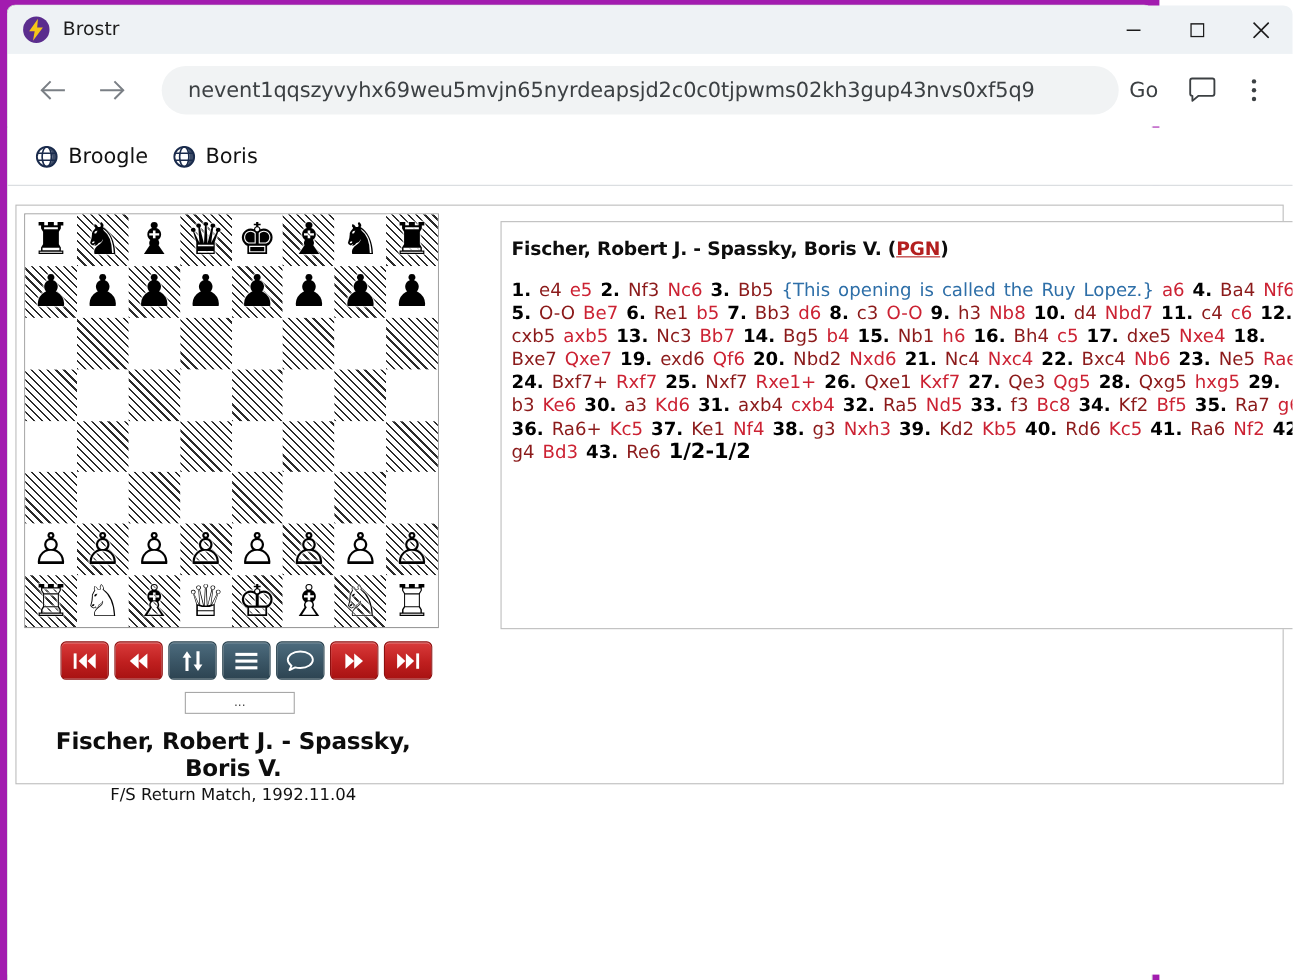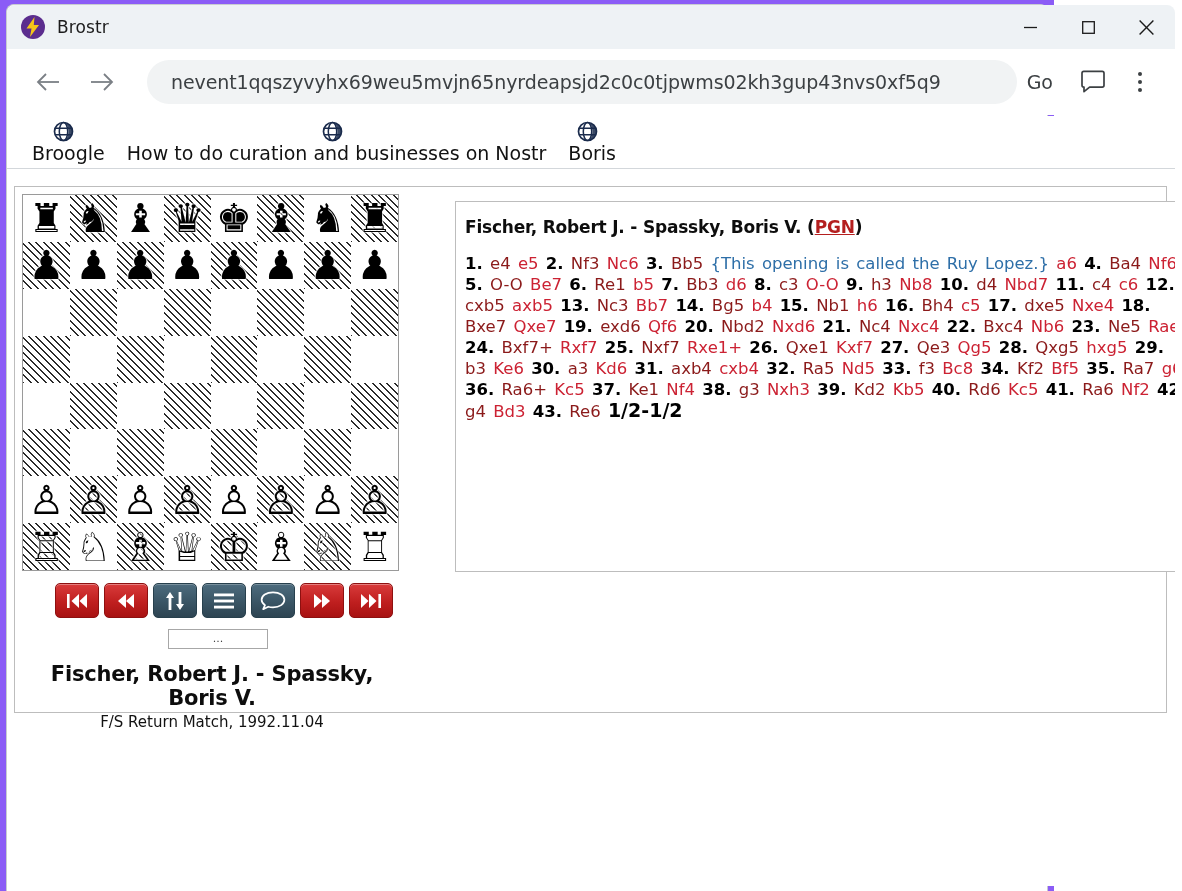--- a/index.html
+++ b/index.html
@@ -9,21 +9,21 @@
     background: #ffffff;
     font-family: "DejaVu Sans", "Liberation Sans", sans-serif;
     overflow: hidden;
   }
 
   
   #window {
     position: absolute;
     left: 0; top: 0;
     width: 1054px; height: 891px;
-    background: #8b5cf6;
+    background: #a21caf;
   }
   #window-edge {
     position: absolute;
     left: 6px; top: 4px; right: 6px; bottom: 0;
     border: 1px solid #c8ccd0;
     border-bottom: none;
     border-radius: 8px 8px 0 0;
     background: #ffffff;
   }
 
@@ -131,21 +131,20 @@
     background: #ffffff;
     display: flex;
     align-items: center;
     border-bottom: 1px solid #d3d7db;
   }
   .bookmark {
     display: flex;
     align-items: center;
     margin-left: 22px;
     white-space: nowrap;
-    flex-direction: column;
   }
   .bookmark:first-child { margin-left: 25px; }
   .bm-icon {
     width: 21px; height: 21px;
     margin-right: 9px;
     flex: none;
     color: #1a2b4c;
   }
   .bm-label {
     font-size: 19px;
@@ -397,31 +396,20 @@
     </div>
     <div class="bookmark">
       <span class="bm-icon">
         <svg width="21" height="21" viewBox="0 0 21 21">
           <circle cx="10.5" cy="10.5" r="9" fill="none" stroke="#1a2b4c" stroke-width="1.7"></circle>
           <ellipse cx="10.5" cy="10.5" rx="4.2" ry="9" fill="none" stroke="#1a2b4c" stroke-width="1.5"></ellipse>
           <path d="M2.1 7.3 h16.8 M2.1 13.7 h16.8" stroke="#1a2b4c" stroke-width="1.5"></path>
           <path d="M10.5 1.5 a9 9 0 0 1 0 18 a5 9 0 0 0 0-18" fill="#1a2b4c" opacity=".85"></path>
         </svg>
       </span>
-      <span class="bm-label">How to do curation and businesses on Nostr</span>
-    </div>
-    <div class="bookmark">
-      <span class="bm-icon">
-        <svg width="21" height="21" viewBox="0 0 21 21">
-          <circle cx="10.5" cy="10.5" r="9" fill="none" stroke="#1a2b4c" stroke-width="1.7"></circle>
-          <ellipse cx="10.5" cy="10.5" rx="4.2" ry="9" fill="none" stroke="#1a2b4c" stroke-width="1.5"></ellipse>
-          <path d="M2.1 7.3 h16.8 M2.1 13.7 h16.8" stroke="#1a2b4c" stroke-width="1.5"></path>
-          <path d="M10.5 1.5 a9 9 0 0 1 0 18 a5 9 0 0 0 0-18" fill="#1a2b4c" opacity=".85"></path>
-        </svg>
-      </span>
       <span class="bm-label">Boris</span>
     </div>
   </div>
 
   <div id="page">
     <div id="content-box">
 
       <div id="board-col">
         <div id="board">
             <div class="sq">

